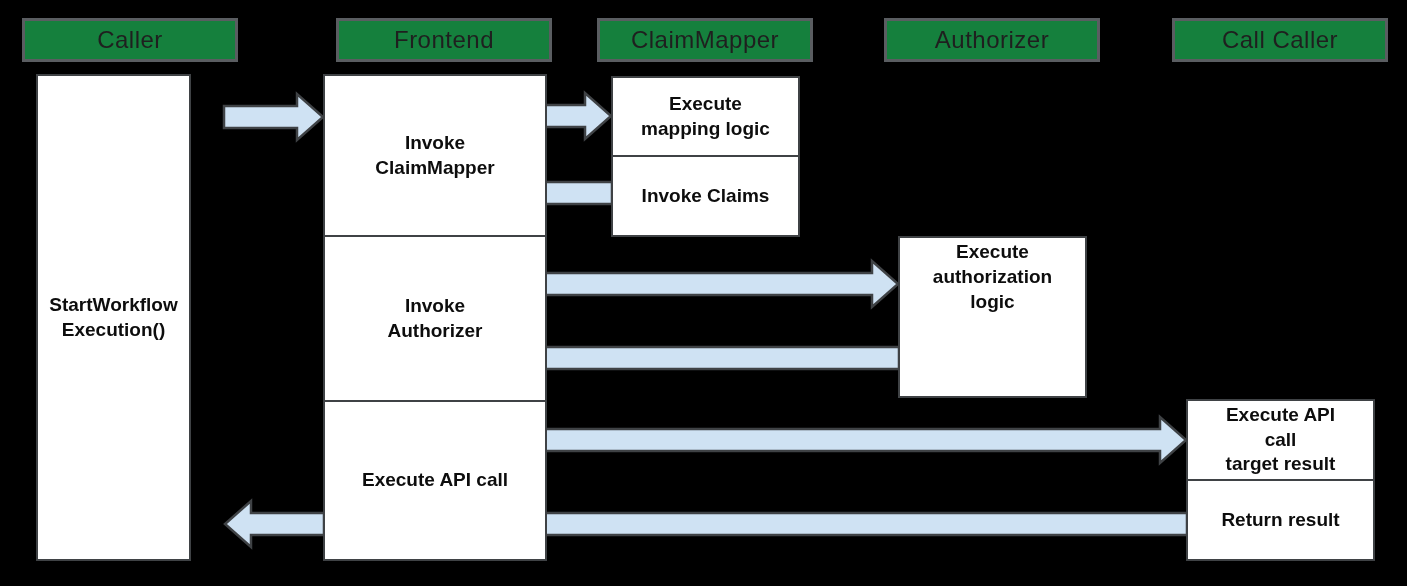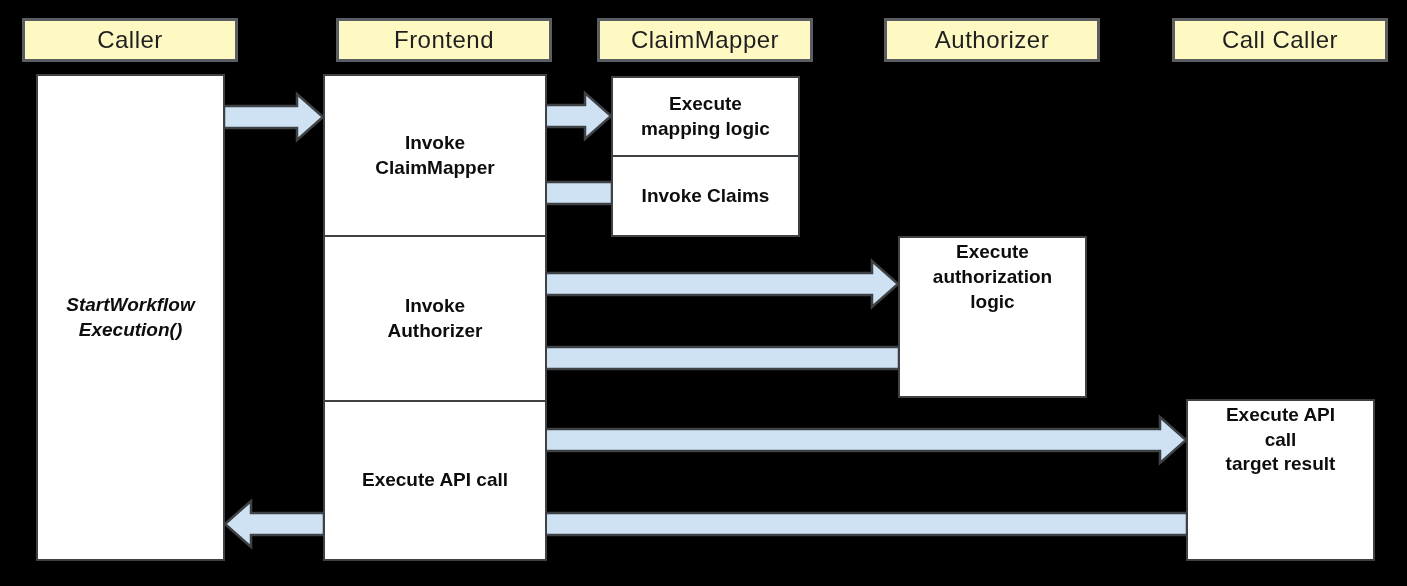--- a/index.html
+++ b/index.html
@@ -25,21 +25,21 @@
     fill: #cfe2f3;
     stroke: #3f4245;
     stroke-width: 2.5;
   }
   .hdr {
     position: absolute;
     top: 18px;
     width: 216px;
     height: 44px;
     box-sizing: border-box;
-    background: #fef9c3;
+    background: #15803d;
     border: 3px solid #5a5d61;
     display: flex;
     align-items: center;
     justify-content: center;
     z-index: 2;
     font-size: 24px;
     font-weight: 400;
     letter-spacing: 0.5px;
     color: #1f1f1f;
   }
@@ -86,21 +86,21 @@
     <path d="M 1187 513 H 538 V 501 L 512 524 L 538 547 V 535 H 1187 Z"></path>
     <path d="M 324 513 H 251 V 501 L 225 524 L 251 547 V 535 H 324 Z"></path>
   </svg>
 
   <div class="hdr" style="left:22px;">Caller</div>
   <div class="hdr" style="left:309px;margin-left:27px;">Frontend</div>
   <div class="hdr" style="left:597px;">ClaimMapper</div>
   <div class="hdr" style="left:884px;">Authorizer</div>
   <div class="hdr" style="left:1172px;">Call Caller</div>
 
-  <div class="abox" style="left:36px; top:74px; width:189px; height:487px;font-style:italic;">
+  <div class="abox" style="left:36px; top:74px; width:155px; height:487px;">
     <div class="sect grow">StartWorkflow
 Execution()</div>
   </div>
 
   <div class="abox" style="left:323px; top:74px; width:224px; height:487px;">
     <div class="sect" style="height:159px;">Invoke
 ClaimMapper</div>
     <div class="sect divided" style="height:165px;">Invoke
 Authorizer</div>
     <div class="sect divided grow">Execute API call</div>
@@ -114,15 +114,16 @@
 
   <div class="abox" style="left:898px; top:236px; width:189px; height:162px;">
     <div class="sect" style="height:79px;">Execute
 authorization
 logic</div>
   </div>
 
   <div class="abox" style="left:1186px; top:399px; width:189px; height:162px;">
     <div class="sect" style="height:78px;">Execute API call
 target result</div>
+    <div class="sect divided grow">Return result</div>
   </div>
 
 </div>
 
 </body></html>

